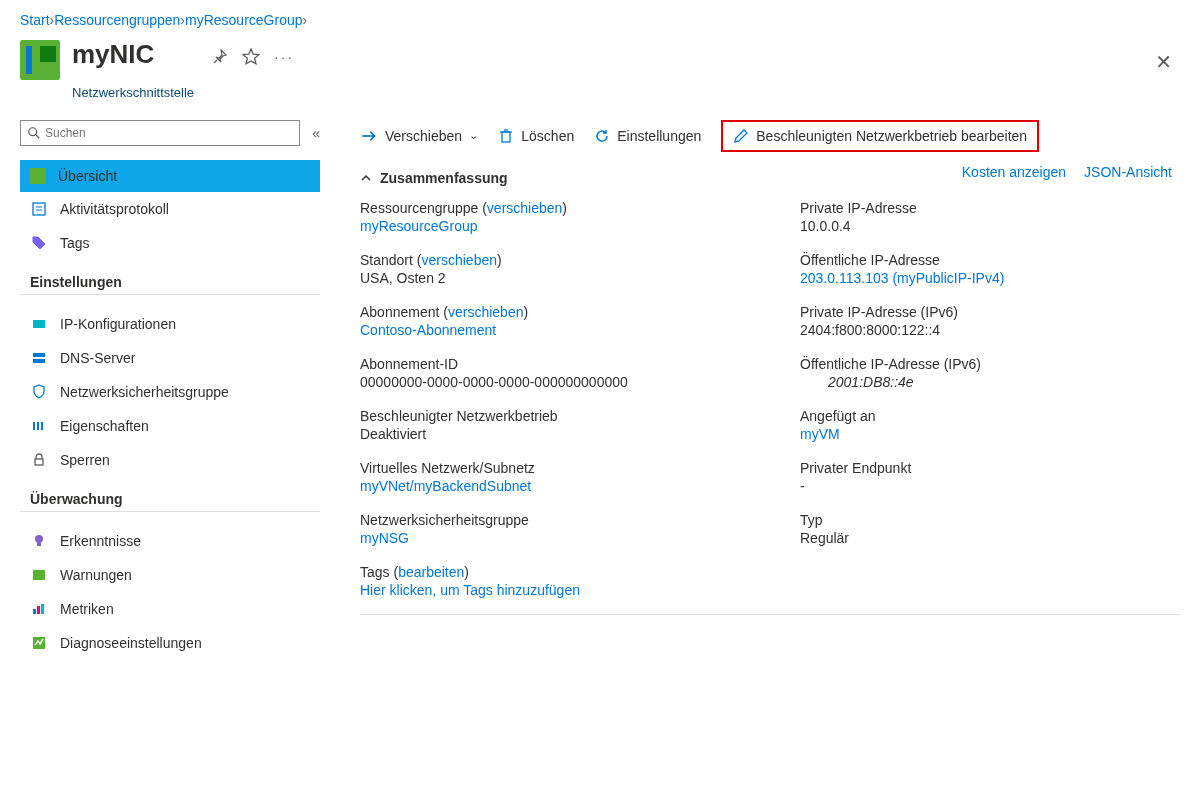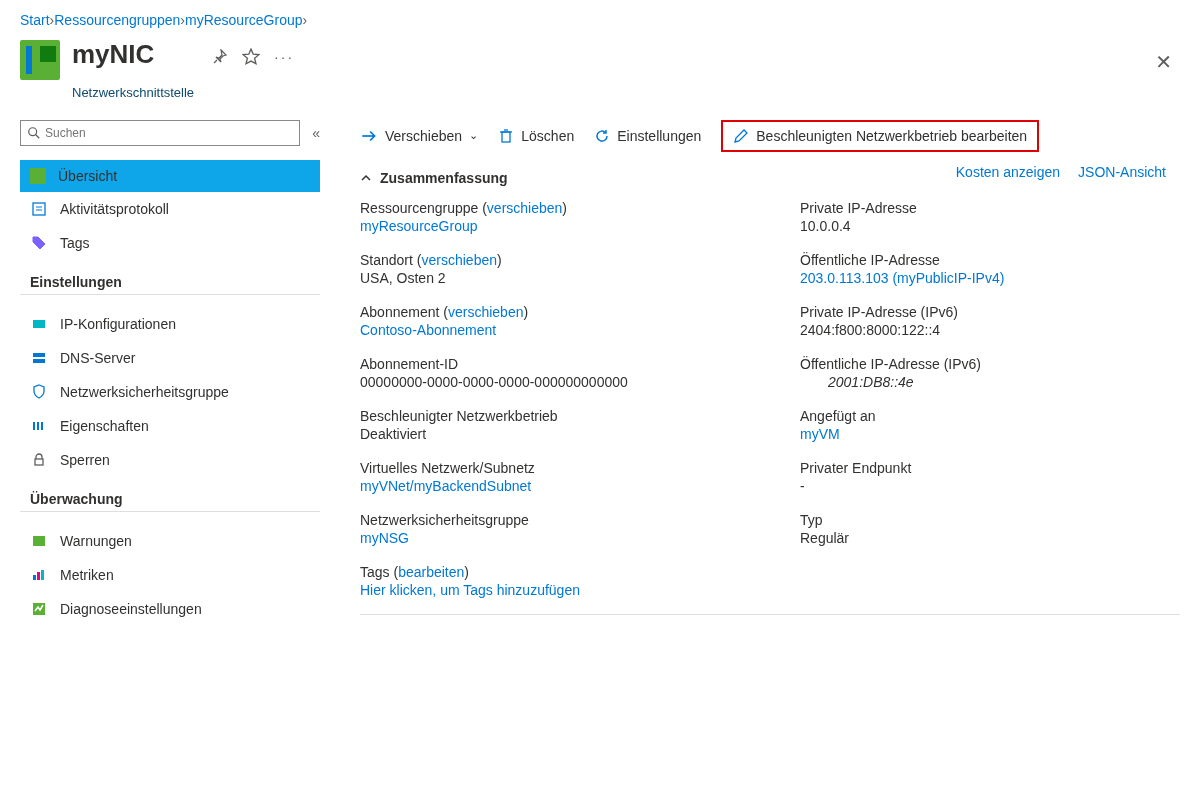--- a/index.html
+++ b/index.html
@@ -35,21 +35,21 @@
 
 .menu-item { display:flex; align-items:center; gap:12px; padding:8px 10px; cursor:pointer; }
 .menu-item.selected { background:#0ea5e9; }
 .section-header { font-size:14px; font-weight:700; padding:14px 10px 4px 10px; border-bottom:1px solid #e1dfdd; margin-bottom:12px; }
 .mi-icon { width:18px; height:18px; display:flex; align-items:center; justify-content:center; font-size:14px; }
 
 
 .toolbar-row { display:flex; align-items:center; gap:20px; padding-bottom:12px; position:relative; }
 .toolbar-btn { display:flex; align-items:center; gap:7px; cursor:pointer; color:#323130; }
 .toolbar-btn.highlight { border:2px solid #e00000; padding:6px 10px; }
-.right-links { display:flex; gap:18px; position:absolute; right:14px; top:44px; }
+.right-links { display:flex; gap:18px; position:absolute; right:8px; top:44px; }
 
 
 .summary-header { display:flex; align-items:center; gap:8px; font-weight:600; padding:6px 0 14px 0; }
 .essentials { display:flex; gap:60px; border-bottom:1px solid #e1dfdd; padding-bottom:16px; }
 .ess-col { flex:1; display:flex; flex-direction:column; gap:18px; }
 .ess-item .lbl { font-size:14px; color:#323130; margin-bottom:2px; }
 .ess-item .val { font-size:14px; }
 .indent { padding-left:28px;font-style:italic; }
 
 svg { display:block; }
@@ -175,20 +175,29 @@
             </svg>
         </span>
         <span>Sperren</span>
       </div>
 
       <div class="section-header">Überwachung</div>
 
       <div class="menu-item">
         <span class="mi-icon">
           <svg width="16" height="16" viewBox="0 0 16 16">
+              <circle cx="8" cy="6" r="4" fill="#8661c5"></circle>
+              <rect x="6" y="10" width="4" height="3" fill="#8661c5"></rect>
+            </svg>
+        </span>
+        <span>Erkenntnisse</span>
+      </div>
+      <div class="menu-item">
+        <span class="mi-icon">
+          <svg width="16" height="16" viewBox="0 0 16 16">
               <rect x="2" y="3" width="12" height="10" fill="#59b035"></rect>
             </svg>
         </span>
         <span>Warnungen</span>
       </div>
       <div class="menu-item">
         <span class="mi-icon">
           <svg width="16" height="16" viewBox="0 0 16 16">
               <rect x="2" y="8" width="3" height="5" fill="#0078d4"></rect>
               <rect x="6" y="5" width="3" height="8" fill="#e3008c"></rect>

